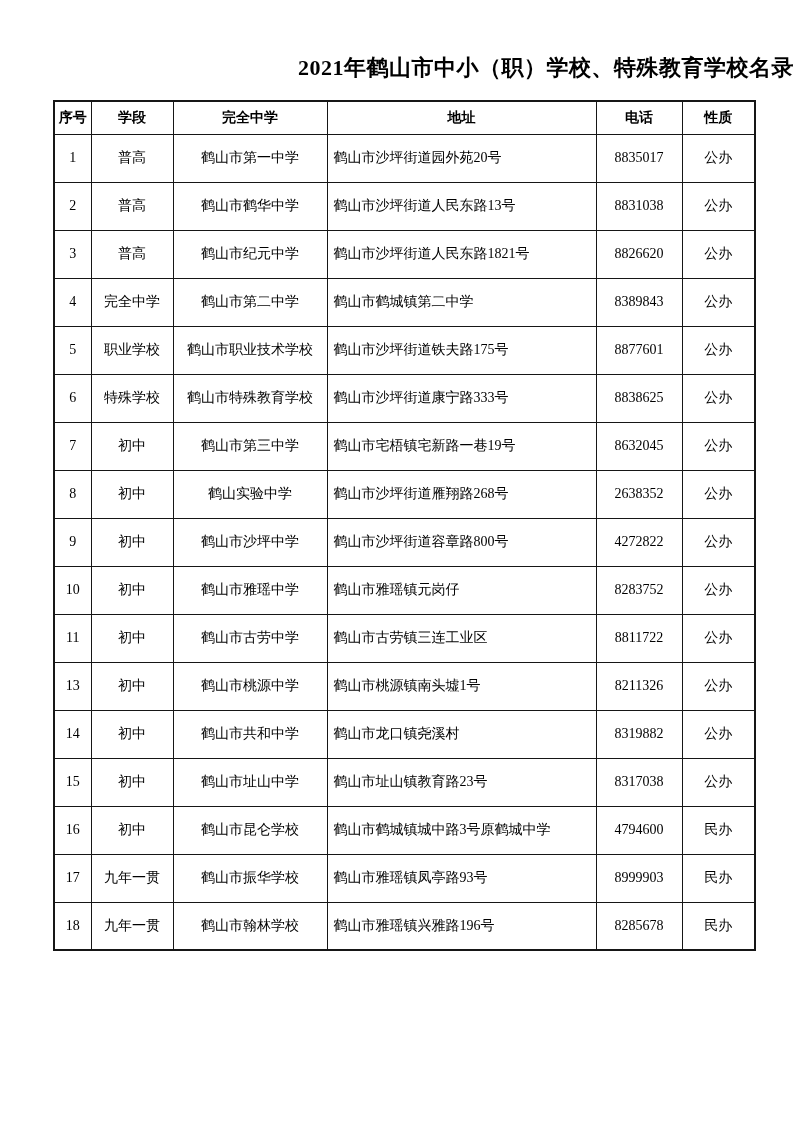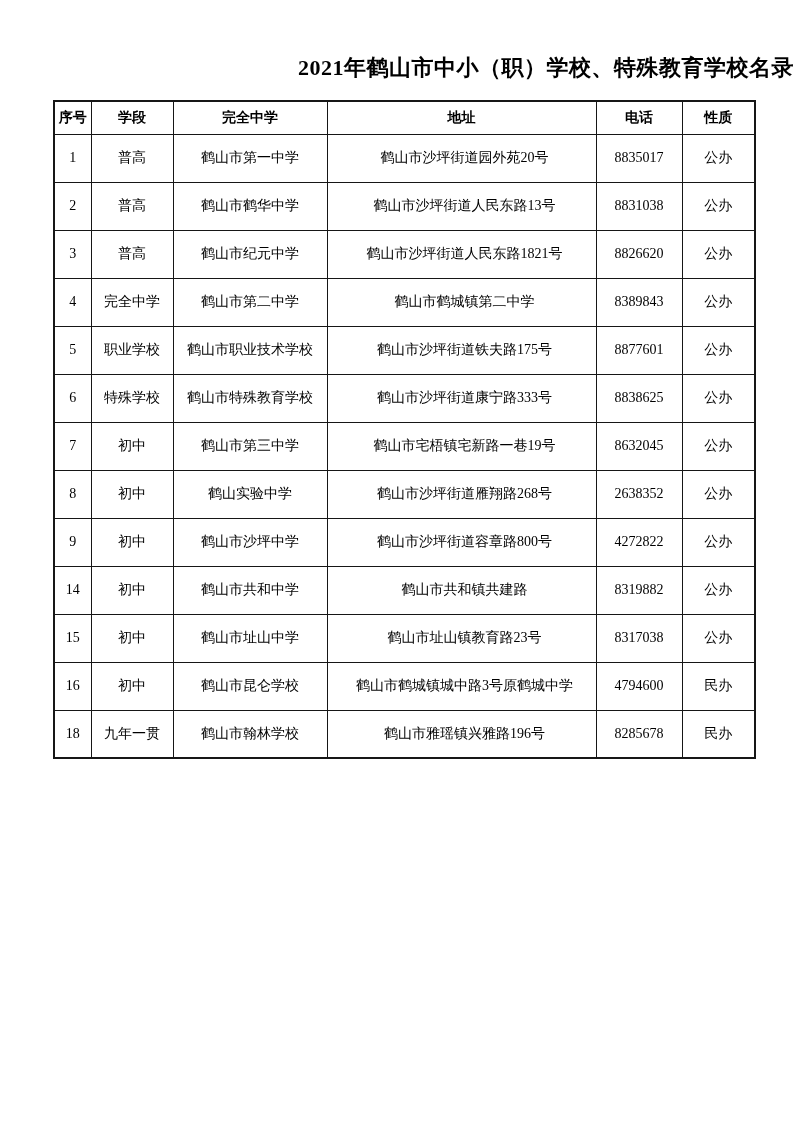--- a/index.html
+++ b/index.html
@@ -46,21 +46,21 @@
     vertical-align: middle;
     overflow: hidden;
     white-space: nowrap;
   }
   .school-table thead tr { height: 33px; }
   .school-table tbody tr { height: 48px; }
   .school-table th { font-weight: bold; font-size: 14px; }
   .school-table td.c-addr,
   .school-table th.c-addr-h { }
   .school-table td.c-addr {
-    text-align: center;
+    text-align: left;
     padding-left: 6px;
   }
   col.w-index { width: 37px; }
   col.w-stage { width: 82px; }
   col.w-name  { width: 154px; }
   col.w-addr  { width: 269px; }
   col.w-phone { width: 86px; }
   col.w-type  { width: 73px; }
 </style>
 </head>
@@ -154,41 +154,73 @@
   </tr>
       <tr>
     <td class="c-index">9</td>
     <td class="c-stage">初中</td>
     <td class="c-name">鹤山市沙坪中学</td>
     <td class="c-addr">鹤山市沙坪街道容章路800号</td>
     <td class="c-phone">4272822</td>
     <td class="c-type">公办</td>
   </tr>
       <tr>
+    <td class="c-index">10</td>
+    <td class="c-stage">初中</td>
+    <td class="c-name">鹤山市雅瑶中学</td>
+    <td class="c-addr">鹤山市雅瑶镇元岗仔</td>
+    <td class="c-phone">8283752</td>
+    <td class="c-type">公办</td>
+  </tr>
+      <tr>
+    <td class="c-index">11</td>
+    <td class="c-stage">初中</td>
+    <td class="c-name">鹤山市古劳中学</td>
+    <td class="c-addr">鹤山市古劳镇三连工业区</td>
+    <td class="c-phone">8811722</td>
+    <td class="c-type">公办</td>
+  </tr>
+      <tr>
+    <td class="c-index">13</td>
+    <td class="c-stage">初中</td>
+    <td class="c-name">鹤山市桃源中学</td>
+    <td class="c-addr">鹤山市桃源镇南头墟1号</td>
+    <td class="c-phone">8211326</td>
+    <td class="c-type">公办</td>
+  </tr>
+      <tr>
     <td class="c-index">14</td>
     <td class="c-stage">初中</td>
     <td class="c-name">鹤山市共和中学</td>
-    <td class="c-addr">鹤山市共和镇共建路</td>
+    <td class="c-addr">鹤山市龙口镇尧溪村</td>
     <td class="c-phone">8319882</td>
     <td class="c-type">公办</td>
   </tr>
       <tr>
     <td class="c-index">15</td>
     <td class="c-stage">初中</td>
     <td class="c-name">鹤山市址山中学</td>
     <td class="c-addr">鹤山市址山镇教育路23号</td>
     <td class="c-phone">8317038</td>
     <td class="c-type">公办</td>
   </tr>
       <tr>
     <td class="c-index">16</td>
     <td class="c-stage">初中</td>
     <td class="c-name">鹤山市昆仑学校</td>
     <td class="c-addr">鹤山市鹤城镇城中路3号原鹤城中学</td>
     <td class="c-phone">4794600</td>
+    <td class="c-type">民办</td>
+  </tr>
+      <tr>
+    <td class="c-index">17</td>
+    <td class="c-stage">九年一贯</td>
+    <td class="c-name">鹤山市振华学校</td>
+    <td class="c-addr">鹤山市雅瑶镇凤亭路93号</td>
+    <td class="c-phone">8999903</td>
     <td class="c-type">民办</td>
   </tr>
       <tr>
     <td class="c-index">18</td>
     <td class="c-stage">九年一贯</td>
     <td class="c-name">鹤山市翰林学校</td>
     <td class="c-addr">鹤山市雅瑶镇兴雅路196号</td>
     <td class="c-phone">8285678</td>
     <td class="c-type">民办</td>
   </tr>

